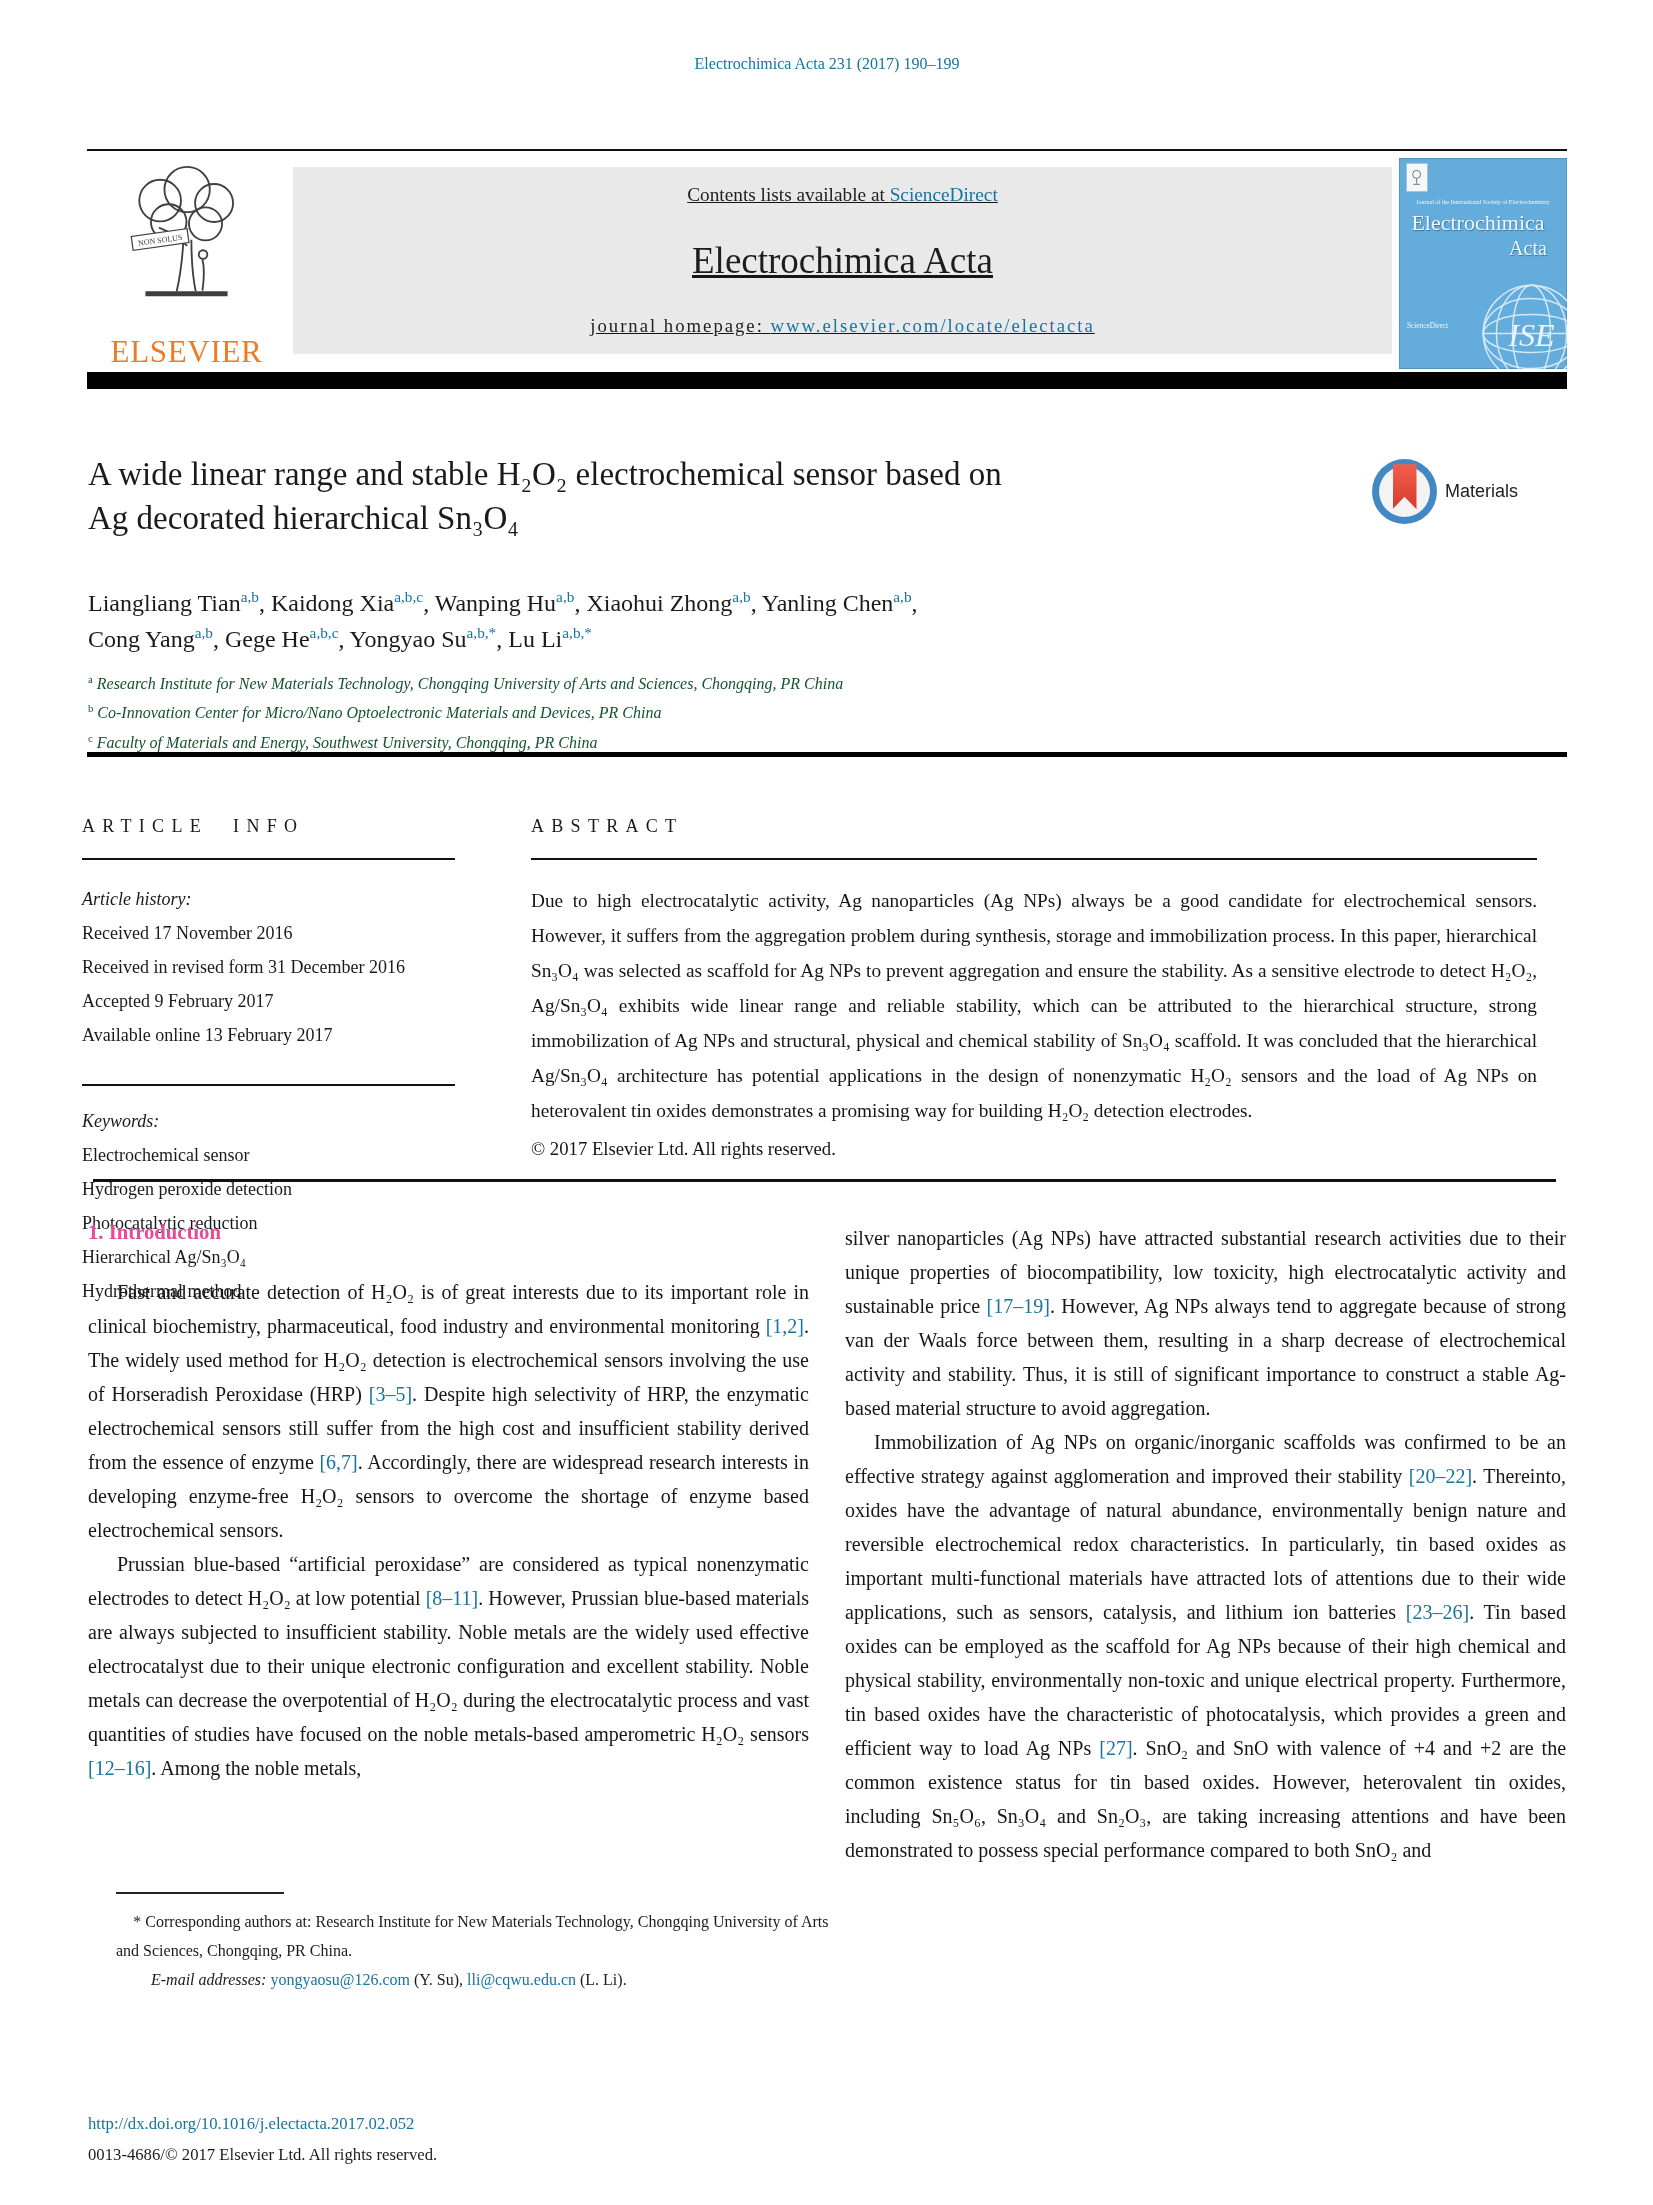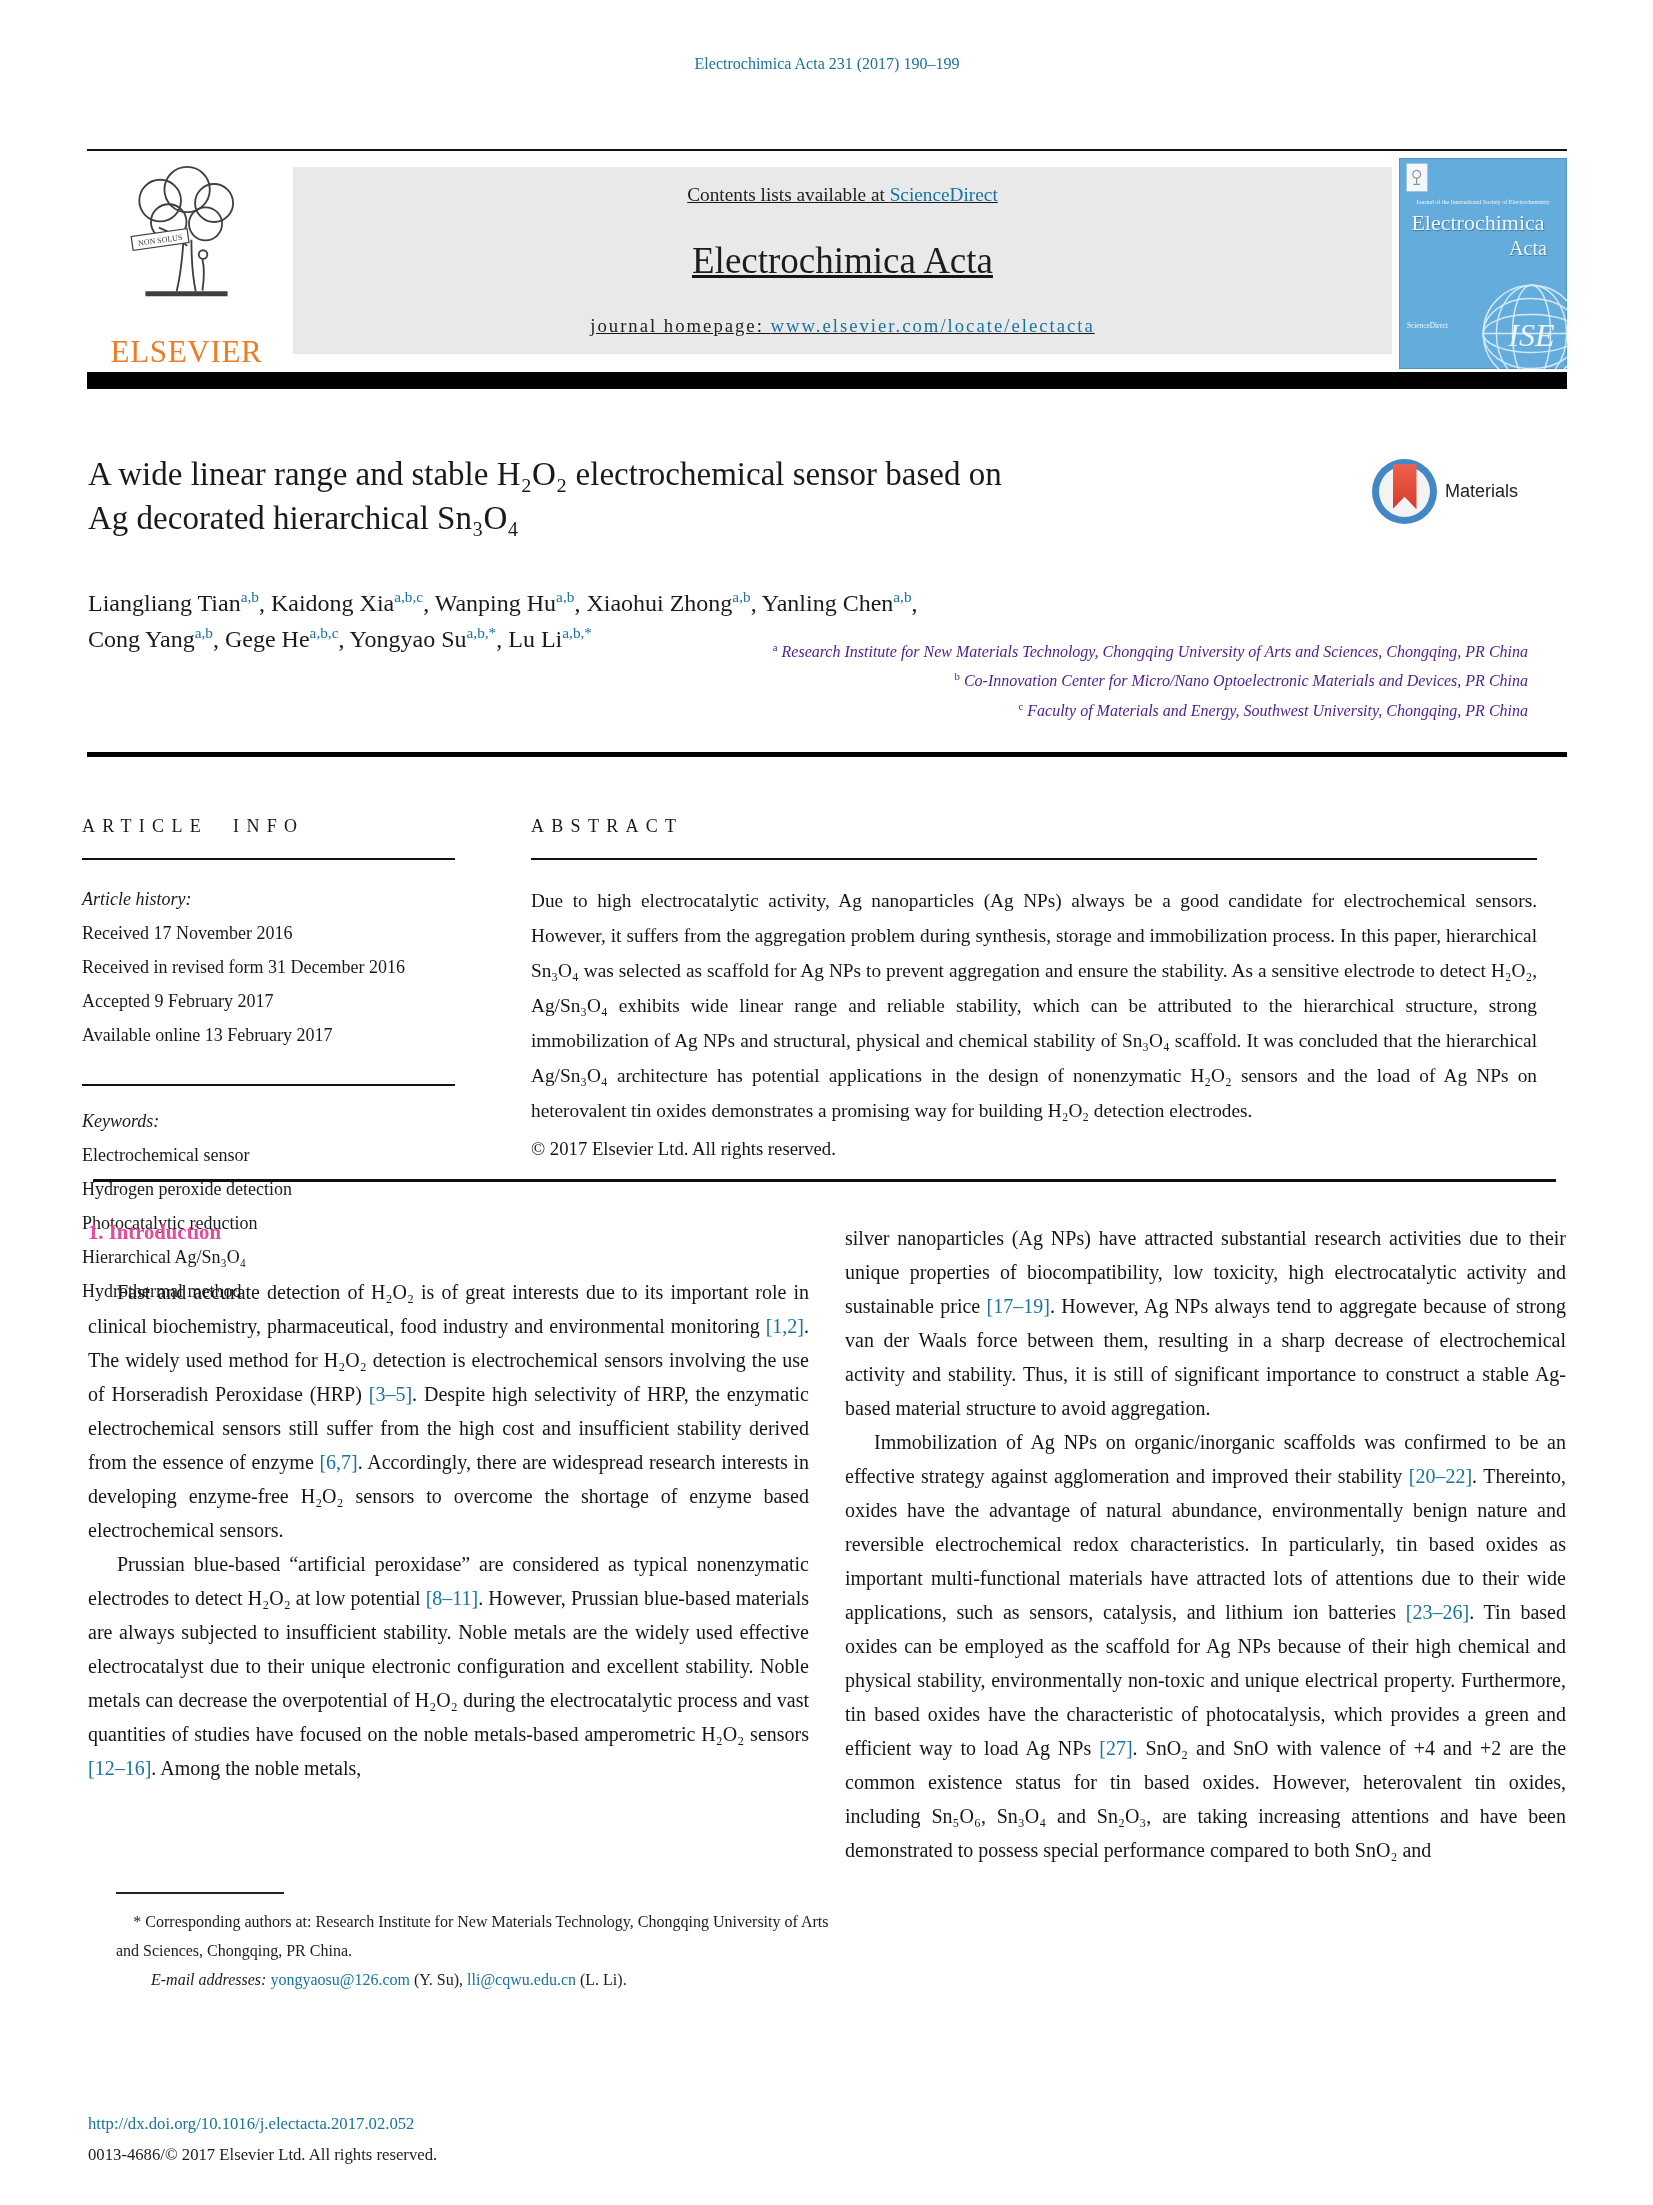--- a/index.html
+++ b/index.html
@@ -50,22 +50,22 @@
   .cm-ribbon{position:absolute;left:50%;top:5.3px;transform:translateX(-50%);width:24px;height:45px;
              background:linear-gradient(#f0604e,#d63a2a);
              clip-path:polygon(0 0,100% 0,100% 100%,50% 72%,0 100%);}
   .cm-text{font-size:18px;color:#222;font-family:"Liberation Sans",sans-serif;}
 
   
   .authors{position:absolute;left:88px;top:585px;width:1440px;font-size:24px;line-height:36px;color:#1a1a1a;}
   .author-sup{color:#17739f;font-size:15.3px;vertical-align:super;line-height:0;}
 
   
-  .affils{position:absolute;left:88px;top:635px;width:1440px;font-size:16px;line-height:25px;
-          font-style:italic;color:#4c1d95;text-align:right;}
+  .affils{position:absolute;left:88px;top:667px;width:1440px;font-size:16px;line-height:25px;
+          font-style:italic;color:#14532d;}
   .affils sup{font-size:10.7px;font-style:normal;}
 
   .rule-mid{position:absolute;left:87px;top:752px;width:1480px;height:5.3px;background:#000;}
 
   
   .info-col{position:absolute;left:82px;top:816px;width:373px;}
   .abs-col{position:absolute;left:531px;top:816px;width:1006px;}
   .col-heading{font-size:18px;letter-spacing:7.3px;word-spacing:13.3px;color:#1a1a1a;}
   .col-rule{height:2px;background:#111;margin-top:21.3px;}
   .info-body{margin-top:21.3px;font-size:18px;line-height:34px;color:#1a1a1a;}

